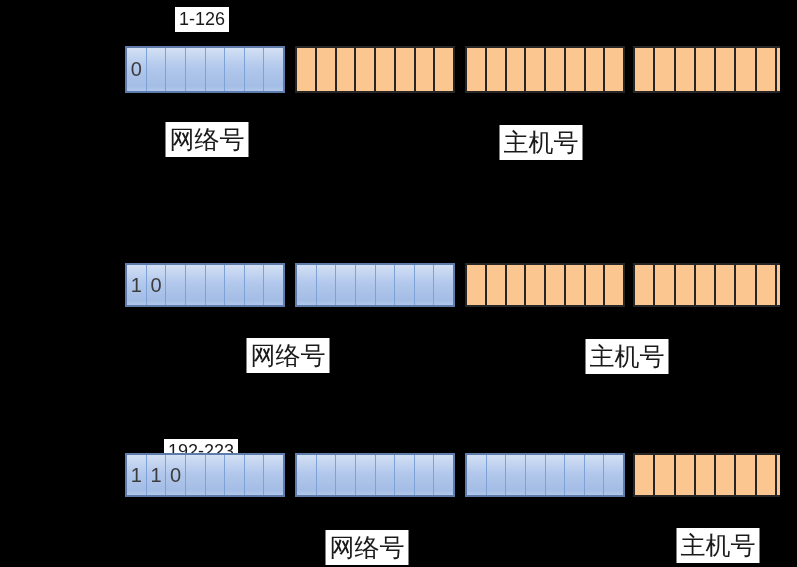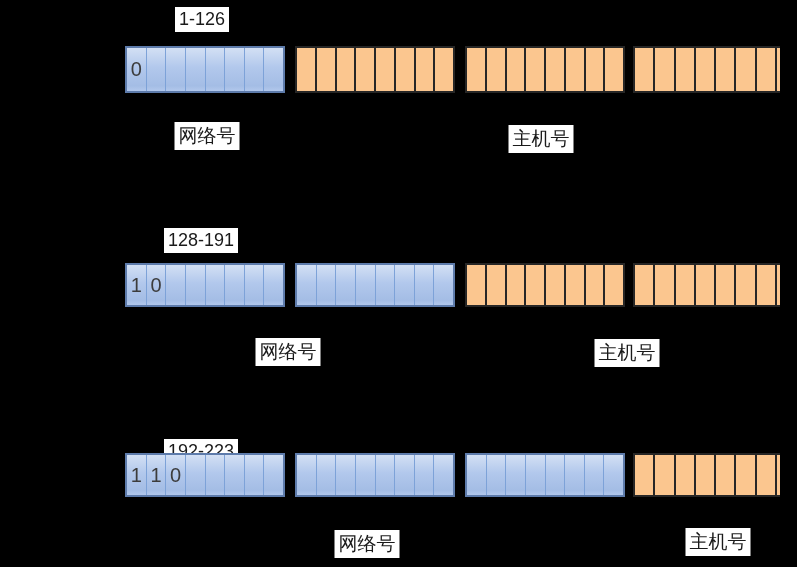--- a/index.html
+++ b/index.html
@@ -52,21 +52,21 @@
     background:var(--label-bg,#fff);
     color:var(--label-text,#1a1a1a);
     white-space:nowrap;
     line-height:1.25;
   }
   .range-label{
     font-size:18px;
     padding:1px 4px;
   }
   .seg-label{
-    font-size:19px;
+    font-size:25px;
     padding:2px 4px;
     transform:translateX(-50%);
   }
 </style>
 </head>
 <body>
 
 <div class="stage" id="stage" style="--bg: #000000; --net-top: #d3e0f4; --net-mid: #b2c8ec; --net-bottom: #a4bde5; --net-border: #5d7bab; --net-divider: #7da2d8; --host-fill: #fbc68f; --host-border: #262626; --label-bg: #ffffff; --label-text: #1a1a1a; --digit-color: #3c3c3c;">
     <div class="label range-label" style="left: 175px; top: 7px;">1-126</div>
     <div class="bar network" style="left: 125px; top: 46px; width: 160px; height: 47px;">
@@ -104,21 +104,20 @@
       <div class="cell"></div>
       <div class="cell"></div>
       <div class="cell"></div>
       <div class="cell"></div>
       <div class="cell"></div>
       <div class="cell"></div>
       <div class="cell"></div>
     </div>
     <div class="label seg-label" style="left: 207px; top: 122px;">网络号</div>
     <div class="label seg-label" style="left: 541px; top: 125px;">主机号</div>
-    <div class="label range-label" style="left: 164px; top: 228px;">128-191</div>
     <div class="bar network" style="left: 125px; top: 263px; width: 160px; height: 44px;">
       <div class="cell">1</div>
       <div class="cell">0</div>
       <div class="cell"></div>
       <div class="cell"></div>
       <div class="cell"></div>
       <div class="cell"></div>
       <div class="cell"></div>
       <div class="cell"></div>
     </div>

